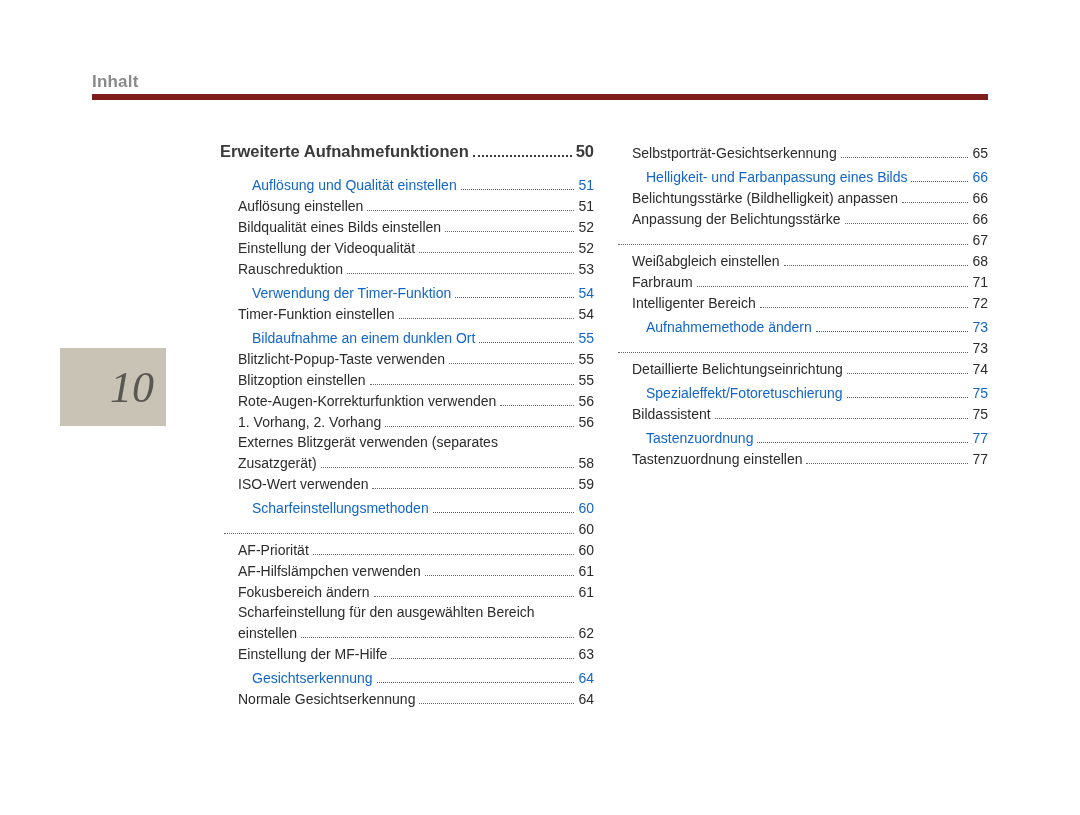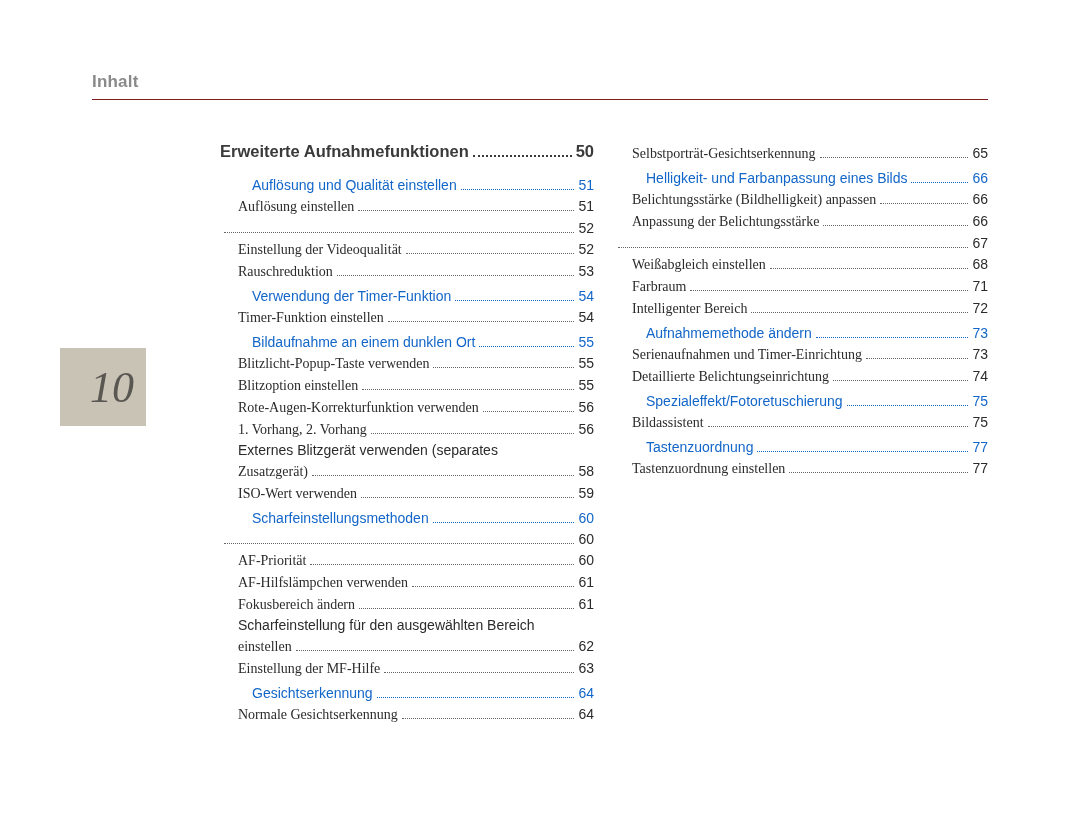--- a/index.html
+++ b/index.html
@@ -6,33 +6,33 @@
   html,body { width:1080px; height:815px; background:#fff; font-family:Arial,Helvetica,sans-serif; }
   .page {
     position:relative;
     width:1080px;
     height:815px;
   }
   .header-bar {
     position:absolute;
     left:92px; right:92px; top:72px;
     height:28px;
-    border-bottom:1px solid #7f1d1d;
+    border-bottom:6px solid #7f1d1d;
   }
   .header-title {
     font-size:17px;
     font-weight:bold;
     color:#8a8a8a;
     letter-spacing:0.2px;
   }
   .sidebar {
     position:absolute;
     top:348px;
     left:60px;
-    width:86px;
+    width:106px;
     height:78px;
     background:#c9c3b6;
     display:flex;
     align-items:center;
     justify-content:flex-end;
     padding-right:12px;
   }
   .sidebar-num {
     font-size:44px;
     font-style:italic;
@@ -93,21 +93,20 @@
     white-space:nowrap;
   }
   .sec-row .pg {
     color:#1266c9;
   }
   .sec-row .dots-light { border-bottom-color:#1266c9; }
   .sub-row .label {
     color:#2b2b2b;
     white-space:nowrap;
     padding-left:18px;
-    font-family:Liberation Serif, serif;
   }
   .sub-row .pg {
     color:#2b2b2b;
   }
   .sec-row { margin-top:4px;margin-left:32px; }
   .wrap-row {
     padding-left:18px;
     font-size:14px;
     line-height:20px;
     color:#2b2b2b;
@@ -145,20 +144,21 @@
             <span class="label">Auflösung und Qualität einstellen</span>
             <span class="dots-light"></span>
             <span class="pg">51</span>
           </div>
           <div class="sub-row">
             <span class="label">Auflösung einstellen</span>
             <span class="dots-light"></span>
             <span class="pg">51</span>
           </div>
           <div class="sub-row">
+            <span class="label">Bildqualität eines Bilds einstellen</span>
             <span class="dots-light"></span>
             <span class="pg">52</span>
           </div>
           <div class="sub-row">
             <span class="label">Einstellung der Videoqualität</span>
             <span class="dots-light"></span>
             <span class="pg">52</span>
           </div>
           <div class="sub-row">
             <span class="label">Rauschreduktion</span>
@@ -299,21 +299,20 @@
             <span class="label">Intelligenter Bereich</span>
             <span class="dots-light"></span>
             <span class="pg">72</span>
           </div>
           <div class="sec-row">
             <span class="label">Aufnahmemethode ändern</span>
             <span class="dots-light"></span>
             <span class="pg">73</span>
           </div>
           <div class="sub-row">
-            <span class="label">Serienaufnahmen und Timer-Einrichtung</span>
             <span class="dots-light"></span>
             <span class="pg">73</span>
           </div>
           <div class="sub-row">
             <span class="label">Detaillierte Belichtungseinrichtung</span>
             <span class="dots-light"></span>
             <span class="pg">74</span>
           </div>
           <div class="sec-row">
             <span class="label">Spezialeffekt/Fotoretuschierung</span>

